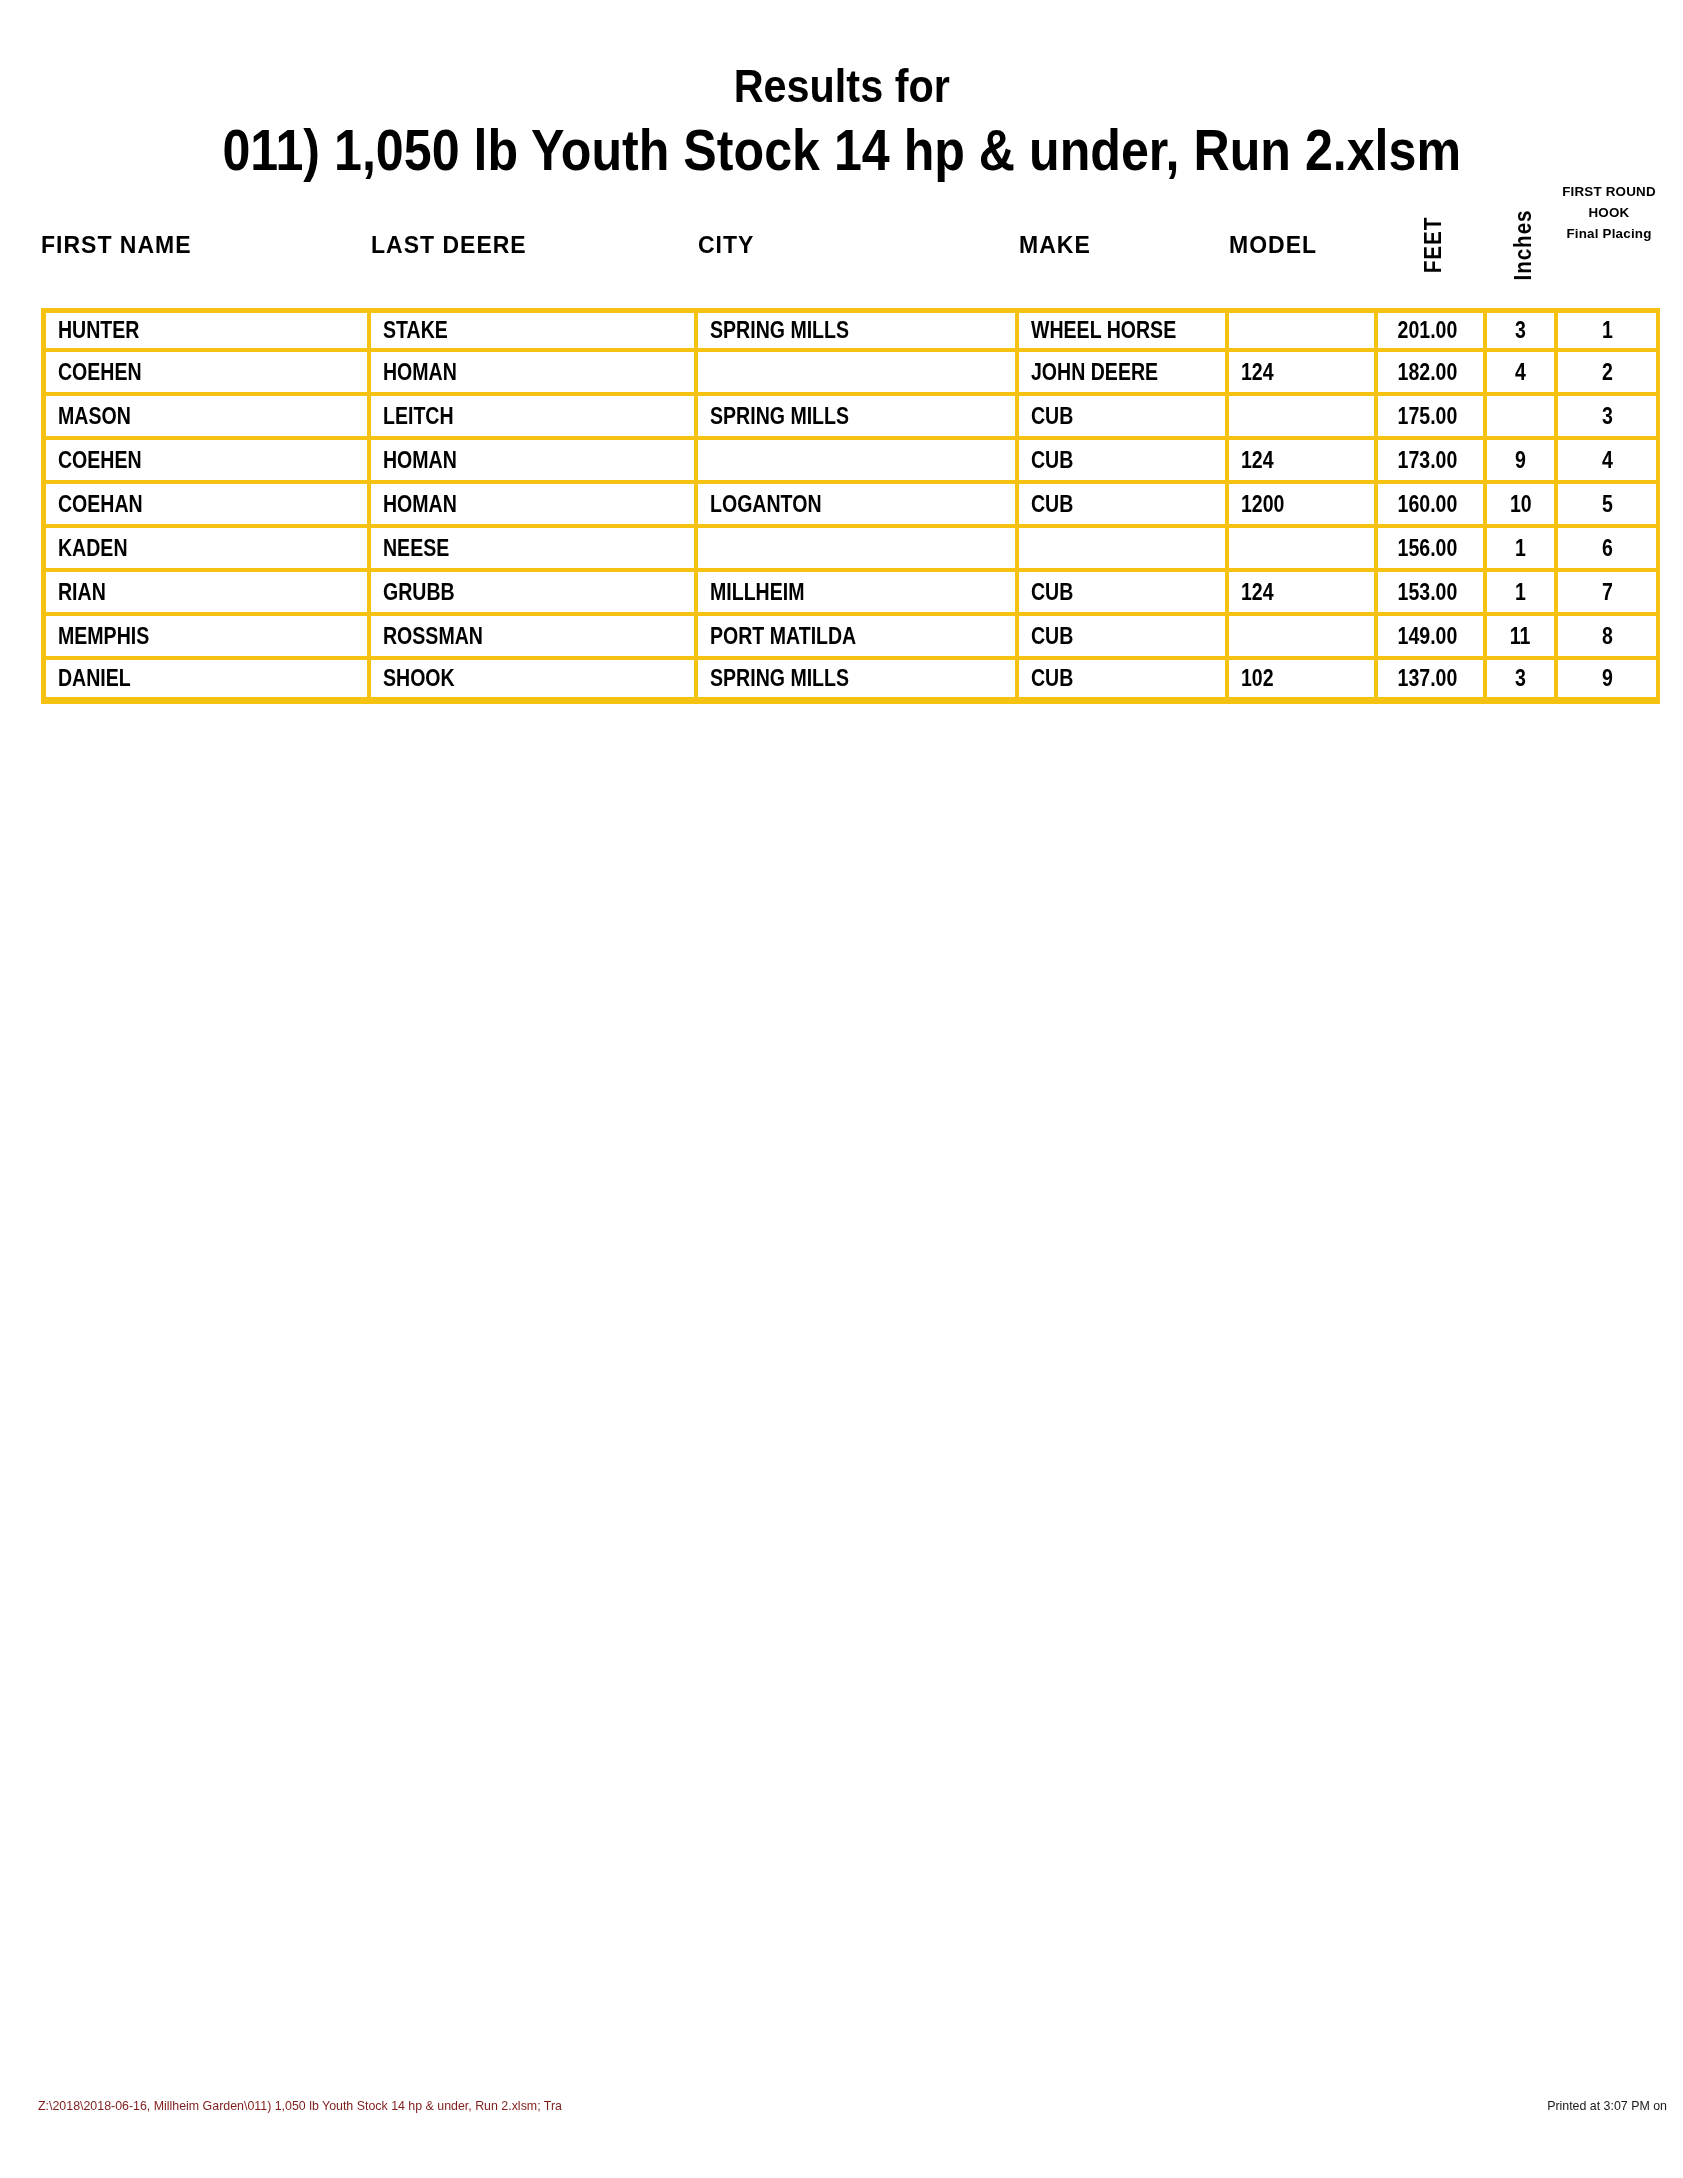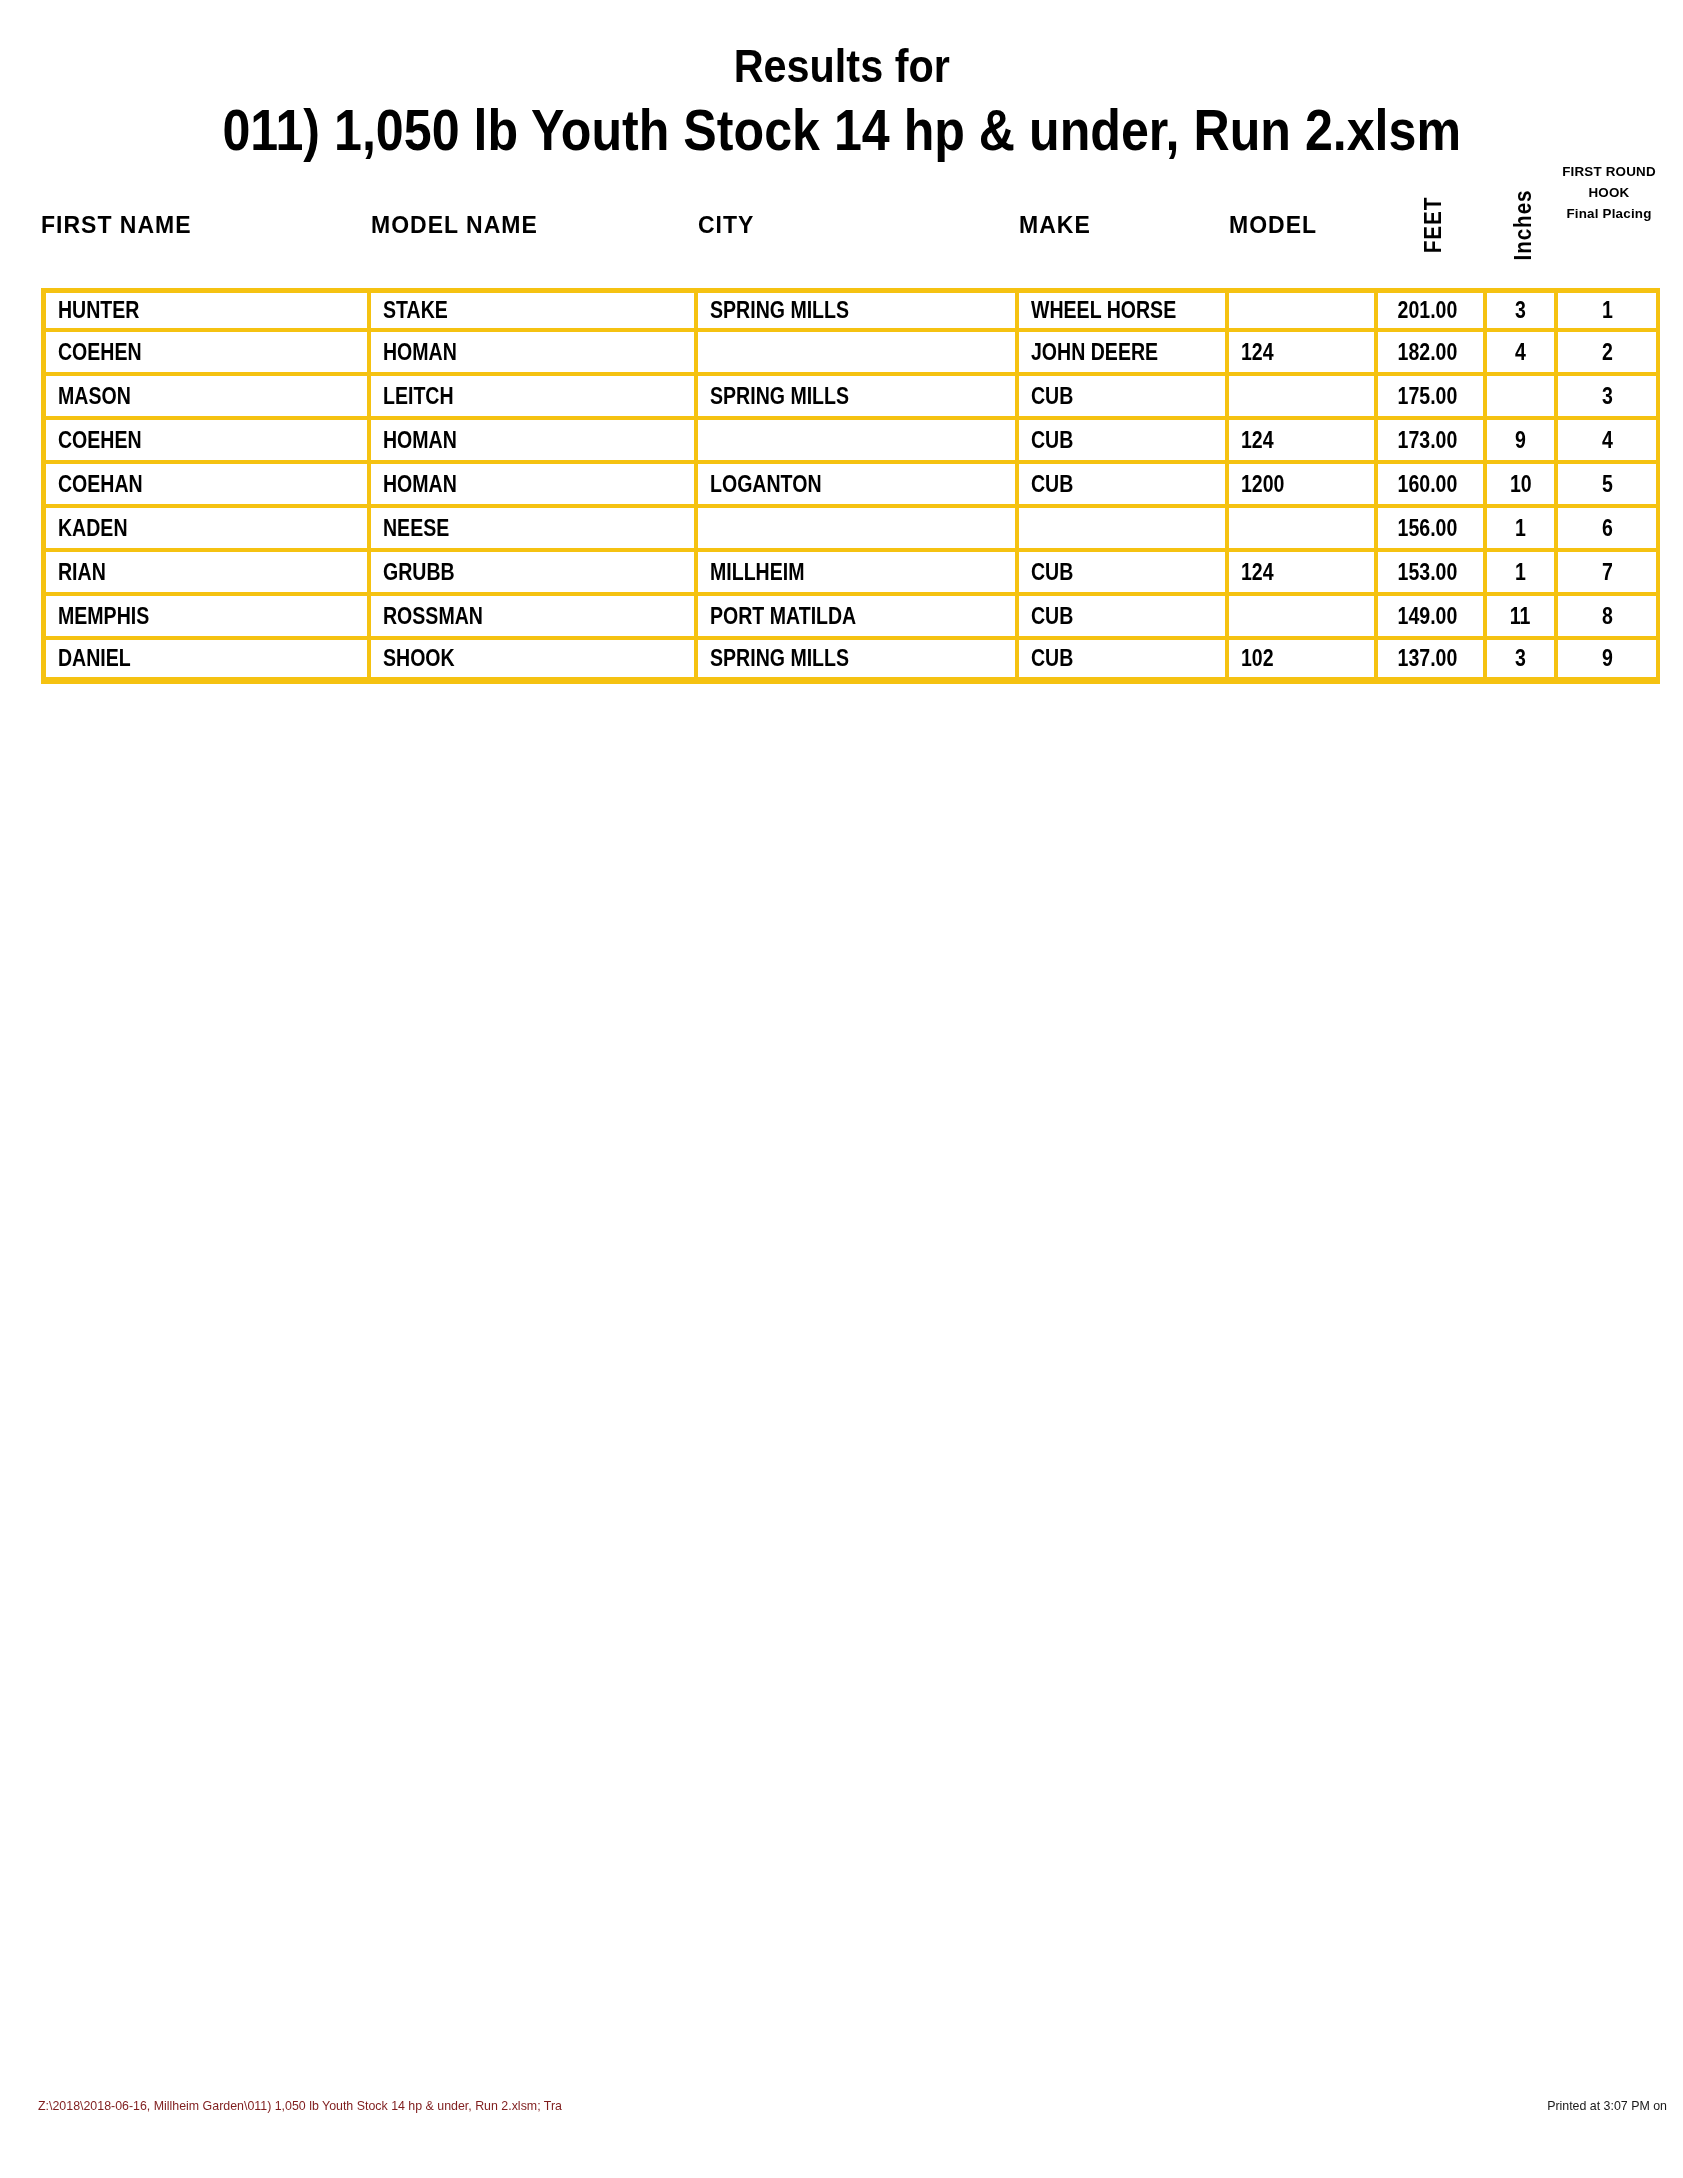--- a/index.html
+++ b/index.html
@@ -10,21 +10,21 @@
     position: relative;
     width: 1683px;
     height: 2178px;
     background: #ffffff;
     margin: 0 auto;
     overflow: hidden;
     color: #000;
   }
 
   
-  .title-block { padding-top: 40px; text-align: center; }
+  .title-block { padding-top: 60px; text-align: center; }
   .page-title {
     font-size: 47px;
     font-weight: bold;
     line-height: 1.12;
   }
   .page-subtitle {
     font-size: 57px;
     font-weight: bold;
     line-height: 1.12;
     margin-top: 6px;
@@ -112,21 +112,21 @@
 
   <div class="title-block">
     <div class="page-title"><span class="cond">Results for</span></div>
     <div class="page-subtitle"><span class="cond">011) 1,050 lb Youth Stock 14 hp &amp; under, Run 2.xlsm</span></div>
   </div>
 
   <div class="tablewrap">
 
     <div class="grid-row thead-row">
       <div class="th">FIRST NAME</div>
-      <div class="th">MODEL NAME</div>
+      <div class="th">LAST DEERE</div>
       <div class="th">CITY</div>
       <div class="th">MAKE</div>
       <div class="th">MODEL</div>
       <div class="th th-rot">
           <span class="vtext">FEET</span>
         </div>
       <div class="th th-rot">
           <span class="vtext">Inches</span>
         </div>
       <div class="th th-small">

